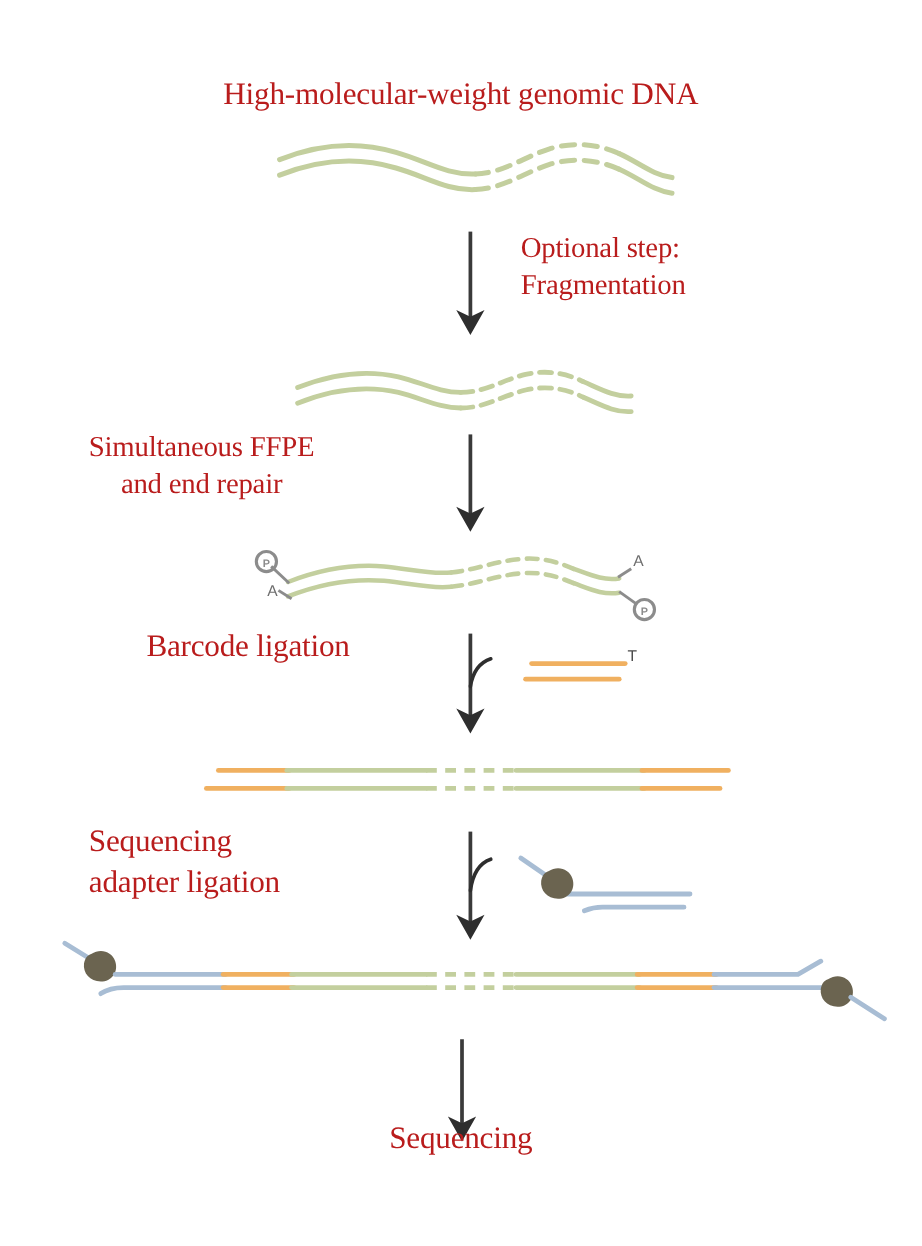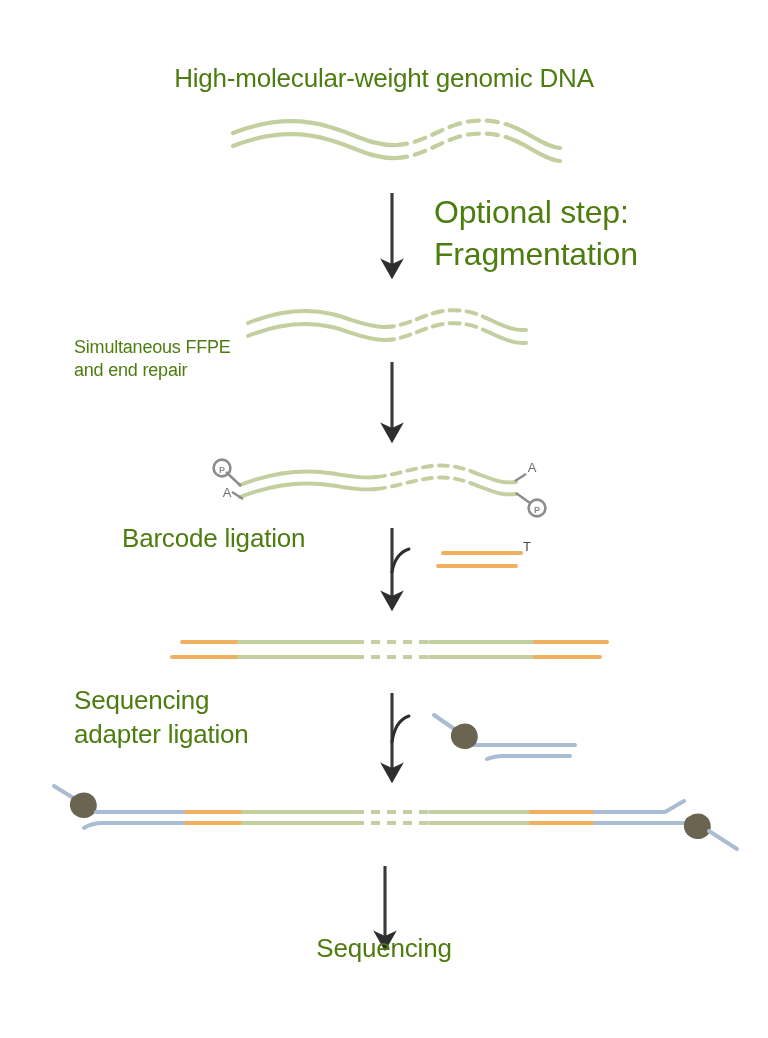--- a/index.html
+++ b/index.html
@@ -11,38 +11,39 @@
     position:relative;
     overflow:hidden;
   }
   #diagram{
     position:absolute;
     left:0;top:0;
     width:768px;height:1038px;
   }
   .lbl{
     position:absolute;
-    font-family:Liberation Sans, sans-serif;
-    color:#4d7c0f;
+    font-family:Liberation Serif, serif;
+    color:#b91c1c;
     line-height:1.30;
     white-space:pre;
     letter-spacing:-0.2px;
   }
   #title-label{
     left:0;top:62px;width:768px;
     text-align:center;
     font-size:26px;
   }
   #step-frag-label{
     left:434px;top:192px;
-    font-size:32px;
+    font-size:24px;
   }
   #step-ffpe-label{
-    left:74px;top:336px;
-    font-size:18px;
+    left:74px;top:358px;
+    font-size:24px;
+    text-align:center;
   }
   #step-barcode-label{
     left:74px;top:522px;
     font-size:26px;
     margin-left:48px;
   }
   #step-adapter-label{
     left:74px;top:684px;
     font-size:26px;
   }

